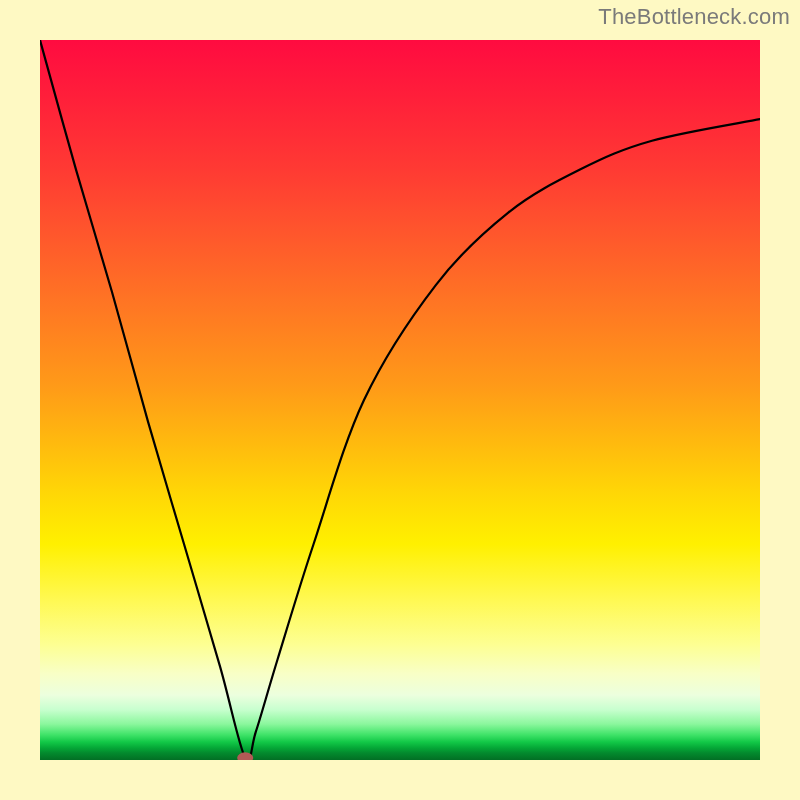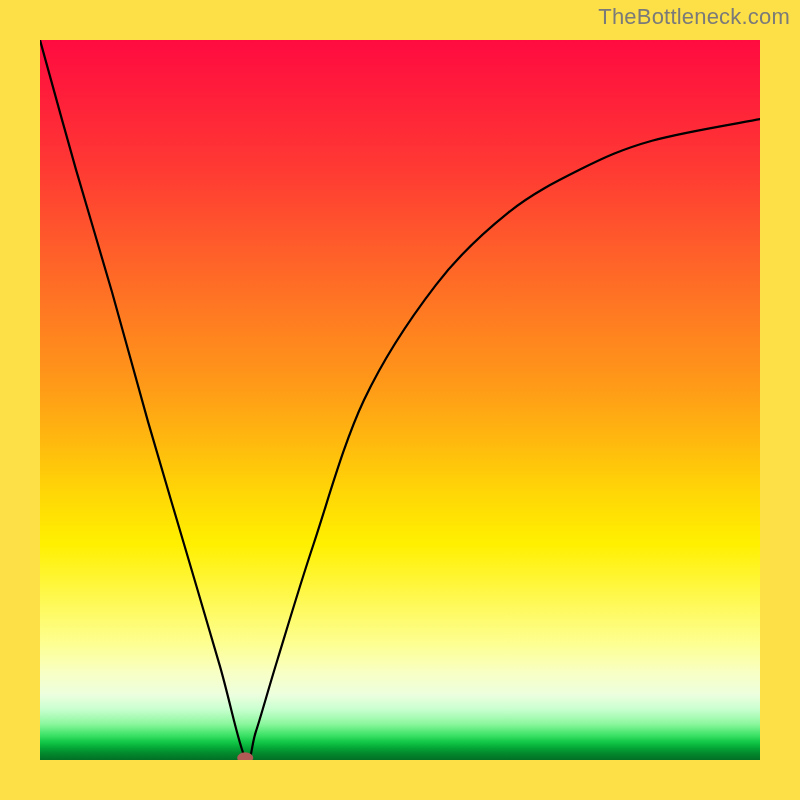--- a/index.html
+++ b/index.html
@@ -8,21 +8,21 @@
     width: 800px;
     height: 800px;
     background: #000;
     overflow: hidden;
     font-family: Arial, Helvetica, sans-serif;
   }
   .frame {
     position: relative;
     width: 800px;
     height: 800px;
-    background: #fde047;
+    background: #fef9c3;
   }
   .watermark {
     position: absolute;
     top: 4px;
     right: 10px;
     color: #7a7a7a;
     font-size: 22px;
     font-weight: 500;
     user-select: none;
     letter-spacing: 0.2px;

